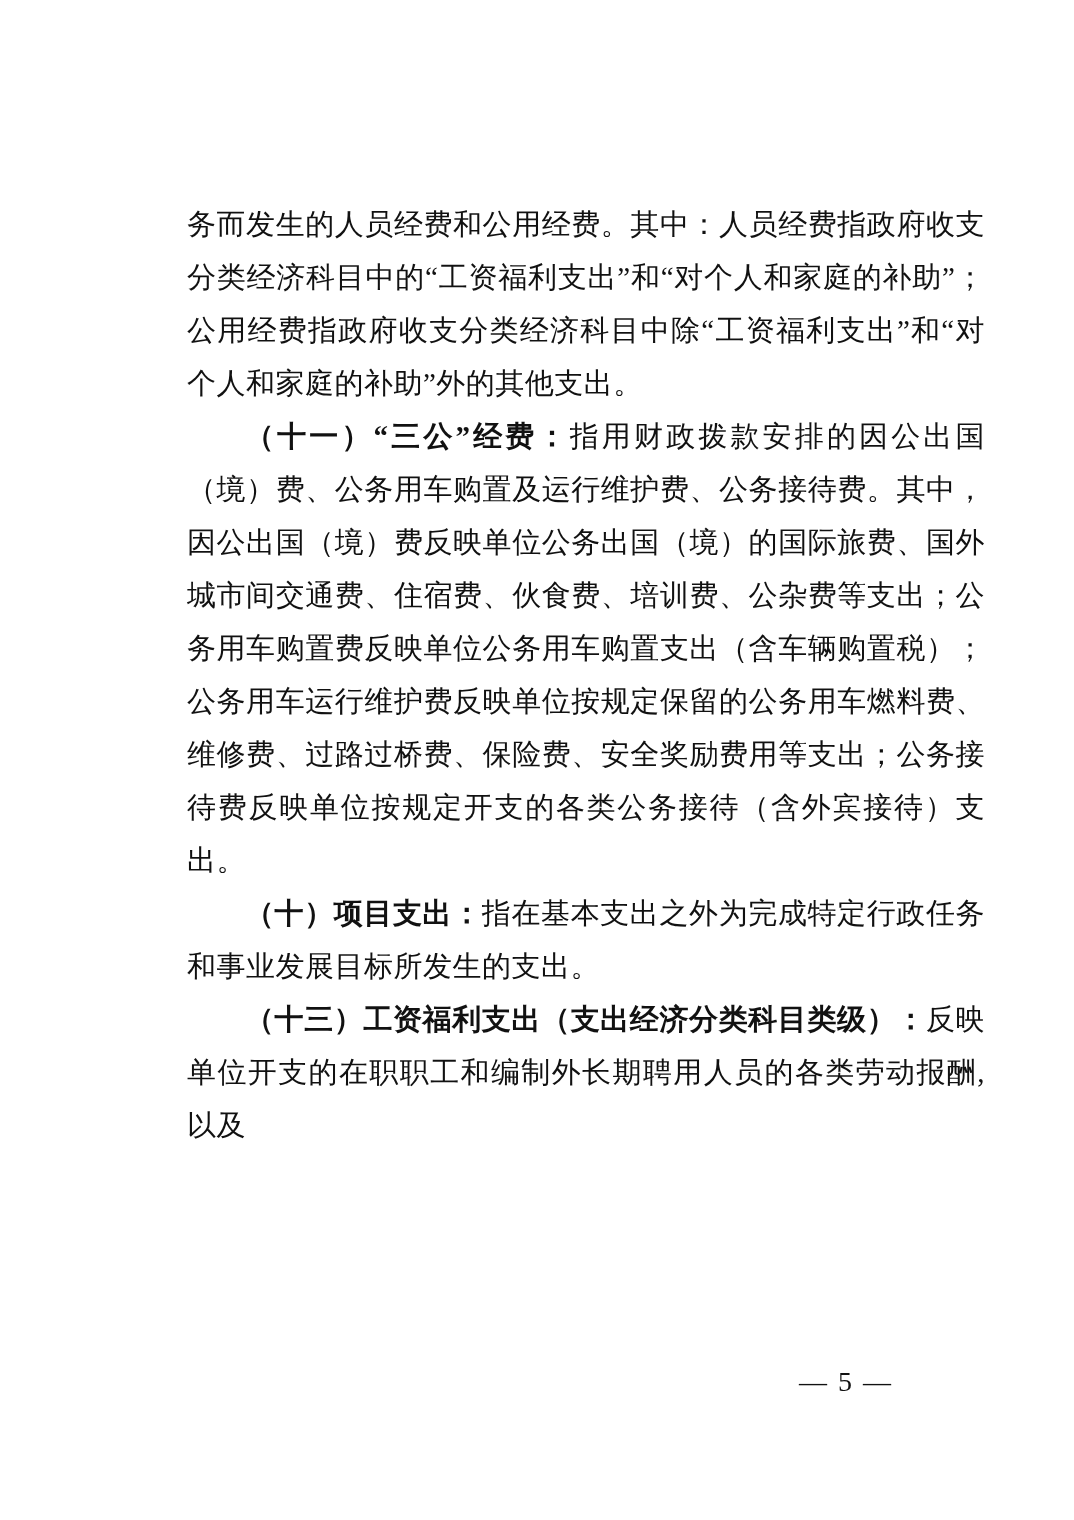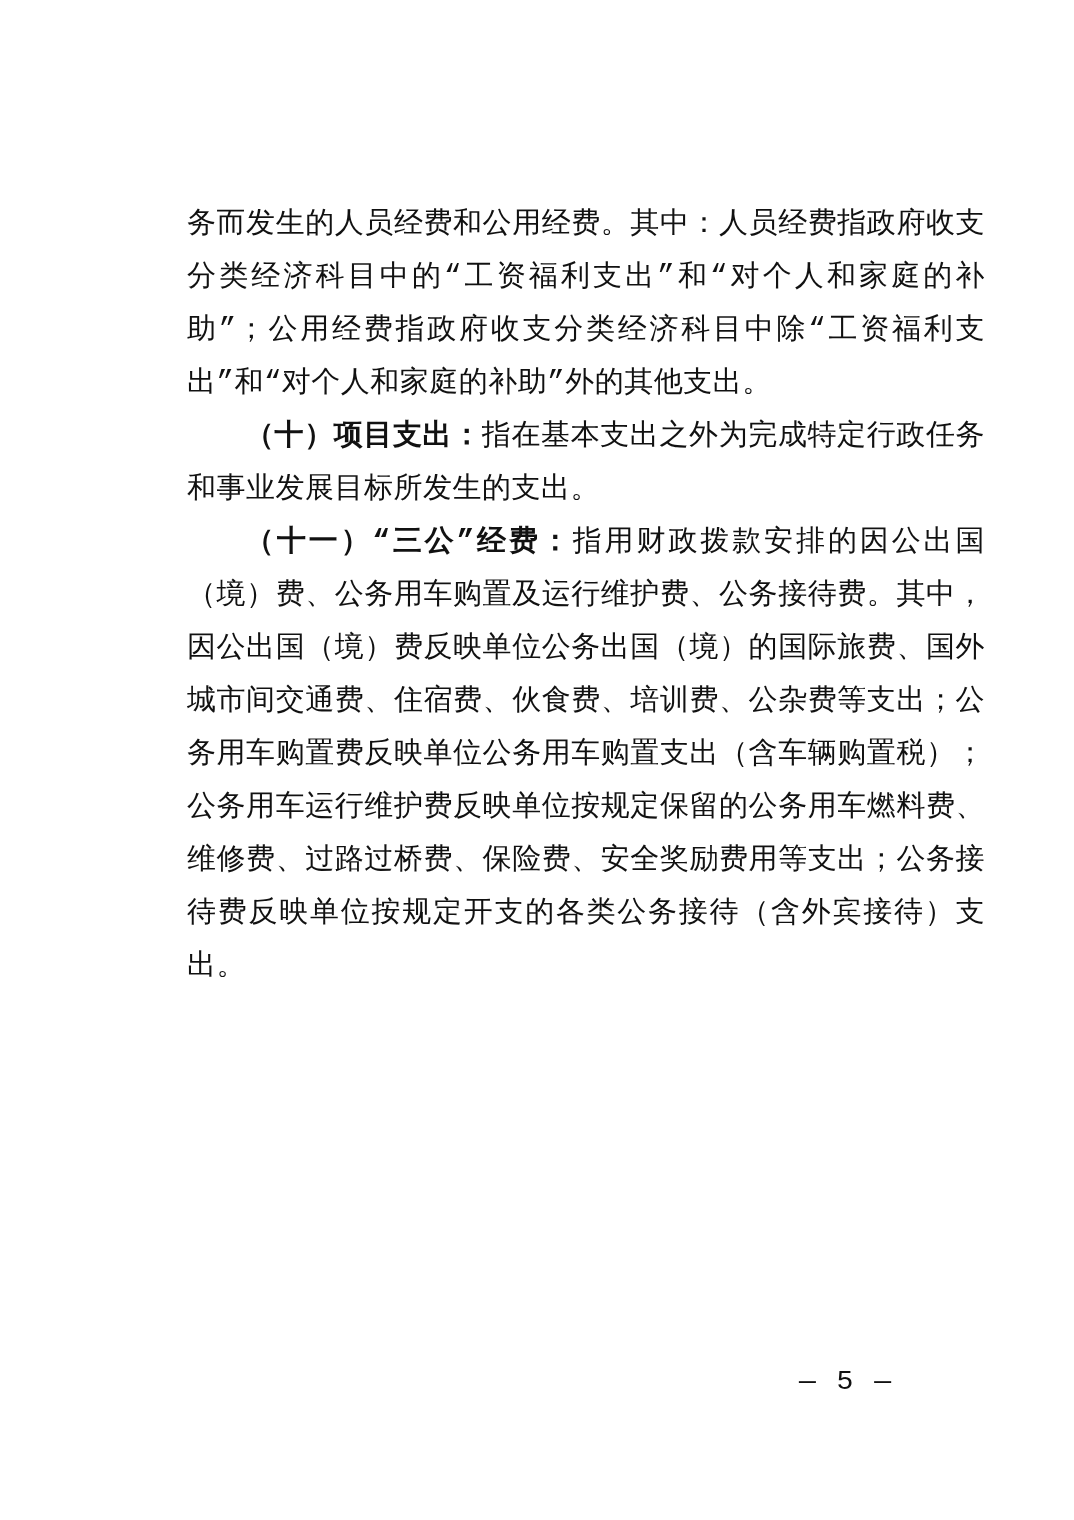--- a/index.html
+++ b/index.html
@@ -7,21 +7,21 @@
     padding: 0;
     background: #ffffff;
   }
   .page {
     position: relative;
     width: 980px;
     height: 1520px;
     margin: 0 auto;
     background: #ffffff;
     overflow: hidden;
-    font-family: Liberation Mono, monospace;
+    font-family: Liberation Serif, serif;
     color: #111111;
   }
   .content {
     position: absolute;
     left: 140px;
     top: 198px;
     width: 798px;
     font-size: 29px;
     line-height: 53px;
     text-align: justify;
@@ -51,17 +51,18 @@
     letter-spacing: 2px;
     white-space: nowrap;
   }
 </style>
 </head>
 <body>
 
 <div class="page">
   <div class="content">
       <p class="para"><span class="run">务而发生的人员经费和公用经费。其中：人员经费指政府收支分类经济科目中的“工资福利支出”和“对个人和家庭的补助”；公用经费指政府收支分类经济科目中除“工资福利支出”和“对个人和家庭的补助”外的其他支出。</span></p>
+      <p class="para indent"><span class="run bold">（十一）“三公”经费：</span><span class="run">指用财政拨款安排的因公出国（境）费、公务用车购置及运行维护费、公务接待费。其中，因公出国（境）费反映单位公务出国（境）的国际旅费、国外城市间交通费、住宿费、伙食费、培训费、公杂费等支出；公务用车购置费反映单位公务用车购置支出（含车辆购置税）；公务用车运行维护费反映单位按规定保留的公务用车燃料费、维修费、过路过桥费、保险费、安全奖励费用等支出；公务接待费反映单位按规定开支的各类公务接待（含外宾接待）支出。</span></p>
       <p class="para indent"><span class="run bold">（十）项目支出：</span><span class="run">指在基本支出之外为完成特定行政任务和事业发展目标所发生的支出。</span></p>
-      <p class="para indent"><span class="run bold">（十一）“三公”经费：</span><span class="run">指用财政拨款安排的因公出国（境）费、公务用车购置及运行维护费、公务接待费。其中，因公出国（境）费反映单位公务出国（境）的国际旅费、国外城市间交通费、住宿费、伙食费、培训费、公杂费等支出；公务用车购置费反映单位公务用车购置支出（含车辆购置税）；公务用车运行维护费反映单位按规定保留的公务用车燃料费、维修费、过路过桥费、保险费、安全奖励费用等支出；公务接待费反映单位按规定开支的各类公务接待（含外宾接待）支出。</span></p>
+      <p class="para indent"><span class="run bold">（十三）工资福利支出（支出经济分类科目类级）：</span><span class="run">反映单位开支的在职职工和编制外长期聘用人员的各类劳动报酬,以及</span></p>
     </div>
   <div class="page-number">— 5 —</div>
 </div>
 
 </body></html>

